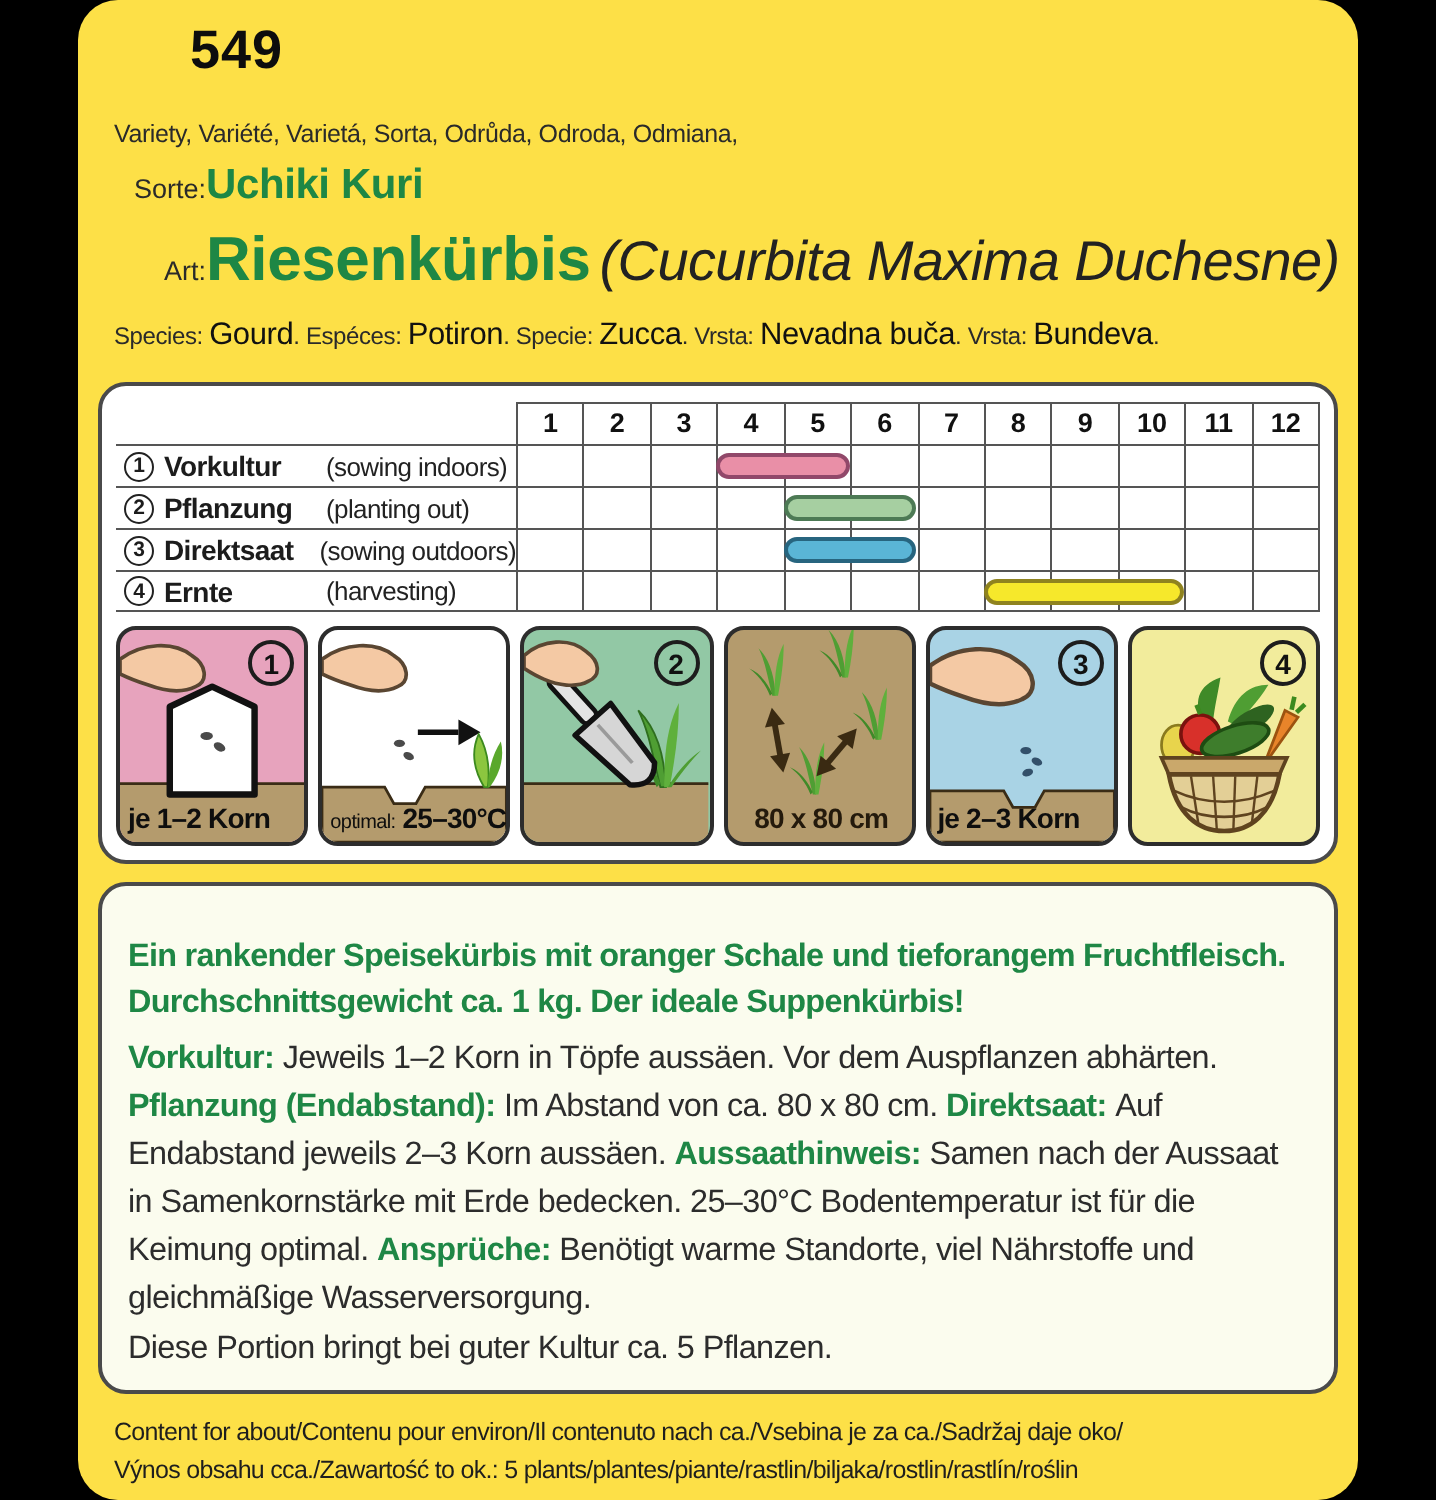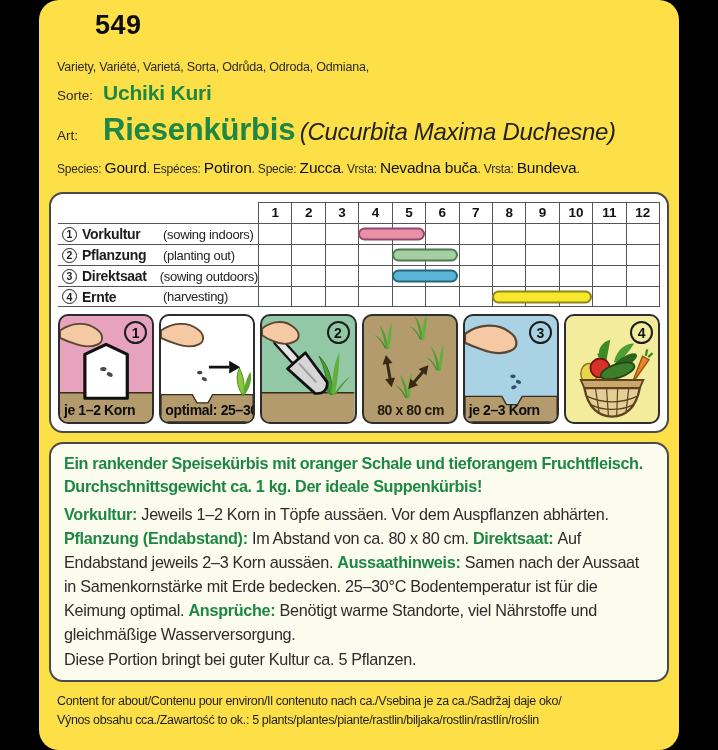--- a/index.html
+++ b/index.html
@@ -4,25 +4,25 @@
 <style>
   :root{ --green:#1e8745; --red:#d24a38; --ink:#1c1c1c; --grid:#555; --soil:#b49b6d; }
   *{ box-sizing:border-box; }
   html,body{ margin:0; padding:0; }
   body{ width:718px; height:750px; background:#000; font-family:"Liberation Sans","DejaVu Sans",sans-serif; color:var(--ink); position:relative; overflow:hidden; }
   .card{ position:absolute; left:39px; top:0; width:640px; height:750px; background:#fde047; border-radius:20px; overflow:hidden; }
 
   .page-number{ margin:10px 0 0 56px; font-size:27px; font-weight:bold; color:#0d0d0d; letter-spacing:.5px; }
   .variety{ margin:19px 18px 0; font-size:12.5px; color:#2a2a2a; letter-spacing:-.2px; }
   .name-row{ margin:7px 18px 0; white-space:nowrap; }
-  .name-row .lbl{ display:inline-block; width:46px; font-size:13.5px; color:#2a2a2a; }
+  .name-row .lbl{ display:inline-block; width:46px; font-size:13.5px; color:#2a2a2a;text-align:right; }
   .lbl-art{ color:var(--red); }
   .sorte-name{ color:var(--green); font-weight:bold; font-size:21px; letter-spacing:-.2px; }
   .art-name{ color:var(--green); font-weight:bold; font-size:31px; letter-spacing:-.2px; }
-  .latin{ font-style:italic; font-size:24px; color:#222; letter-spacing:-.3px; }
+  .latin{ font-style:italic; font-size:28px; color:#222; letter-spacing:-.3px; }
   .species{ margin:3px 18px 0; line-height:21px; letter-spacing:-.2px; white-space:nowrap; }
   .species-first{ margin-top:9px; }
   .seg-sm{ font-size:12px; color:#2a2a2a; }
   .seg-b{ font-size:15.5px; font-weight:normal; color:#111; }
 
   .cal-box{ margin:12px 10px 0; border:2px solid #4a4a4a; border-radius:14px; padding:8px 7px 7px; background:#fff; }
   .cal-header{ display:flex; }
   .cal-label-spacer{ width:200px; }
   .cal-months{ flex:1; display:flex; border-top:1.5px solid var(--grid); border-right:1.5px solid var(--grid); }
   .cal-mcell{ flex:1; border-left:1.5px solid var(--grid); text-align:center; font-weight:bold; font-size:13.5px; padding:2px 0 3px; color:#111; }
@@ -34,24 +34,24 @@
   .row-sub{ font-size:13px; letter-spacing:-.3px; color:#222; }
   .cal-cells{ flex:1; display:flex; position:relative; border-right:1.5px solid var(--grid); }
   .cal-cell{ flex:1; border-left:1.5px solid var(--grid); }
   .cal-bar{ position:absolute; top:50%; transform:translateY(-50%); height:13px; border-radius:8px; border:2px solid #333; }
 
   .tiles{ display:flex; gap:5px; margin-top:7px; }
   .tile{ position:relative; flex:1; height:110px; border:2.5px solid #2d2d2d; border-radius:10px; overflow:hidden; }
   .tile svg{ position:absolute; inset:0; width:100%; height:100%; }
   .tile-num{ position:absolute; top:5px; right:5px; width:23px; height:23px; border:2.4px solid #1d1d1d; border-radius:50%; display:flex; align-items:center; justify-content:center; font-weight:bold; font-size:14px; color:#111; background:transparent; }
   .tile-caption{ position:absolute; left:4px; right:2px; bottom:4px; font-weight:bold; font-size:14px; color:#0e0e0e; white-space:nowrap; letter-spacing:-.4px; }
-  .tile-caption .cap-prefix{ font-size:14px; font-weight:bold; letter-spacing:-.3px; }
+  .tile-caption .cap-prefix{ font-size:10px; font-weight:normal; letter-spacing:-.3px; }
   .tile-caption-center{ text-align:center; color:#241a0c; }
 
-  .desc-box{ margin:9px 10px 0; border:2px solid #4a4a4a; border-radius:14px; background:#fbfcee; padding:8px 13px 9px; }
+  .desc-box{ margin:9px 10px 0; border:2px solid #4a4a4a; border-radius:14px; background:#fbfcee; padding:24px 13px 9px; }
   .desc-intro{ margin:0; color:var(--green); font-weight:bold; font-size:16.2px; line-height:1.42; letter-spacing:-.35px; }
   .desc-body{ margin:5px 0 0; font-size:16.2px; line-height:1.48; color:#2c2c2c; letter-spacing:-.3px; }
   .seg-key{ color:var(--green); font-weight:bold; }
   .desc-last{ margin:1px 0 0; font-size:16.2px; line-height:1.45; color:#2c2c2c; letter-spacing:-.3px; }
 
   .footer{ margin:10px 0 0 18px; font-size:12.5px; line-height:1.5; color:#1e1e1e; letter-spacing:-.35px; white-space:nowrap; }
 </style>
 </head>
 <body>
 

